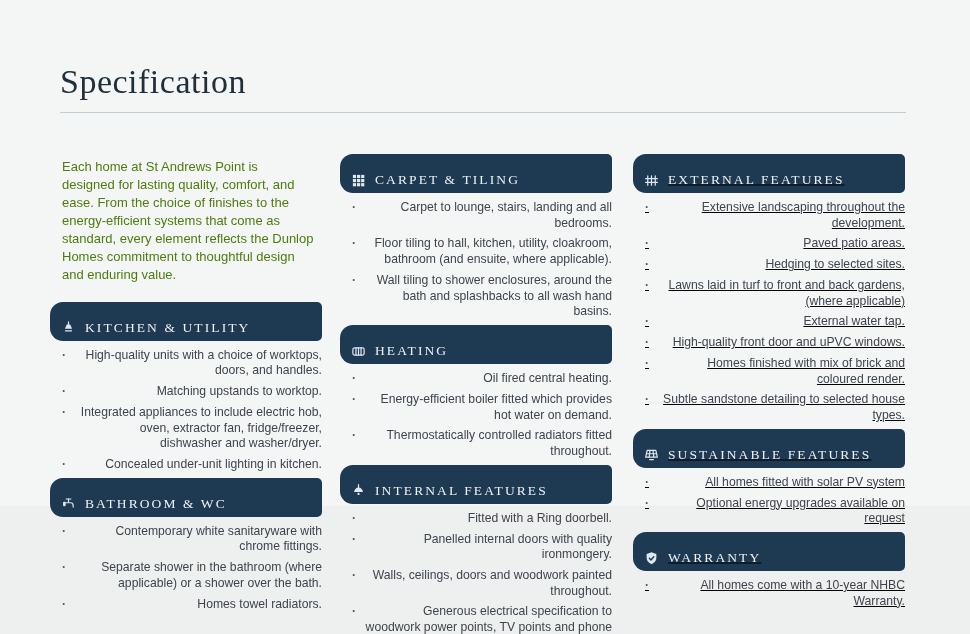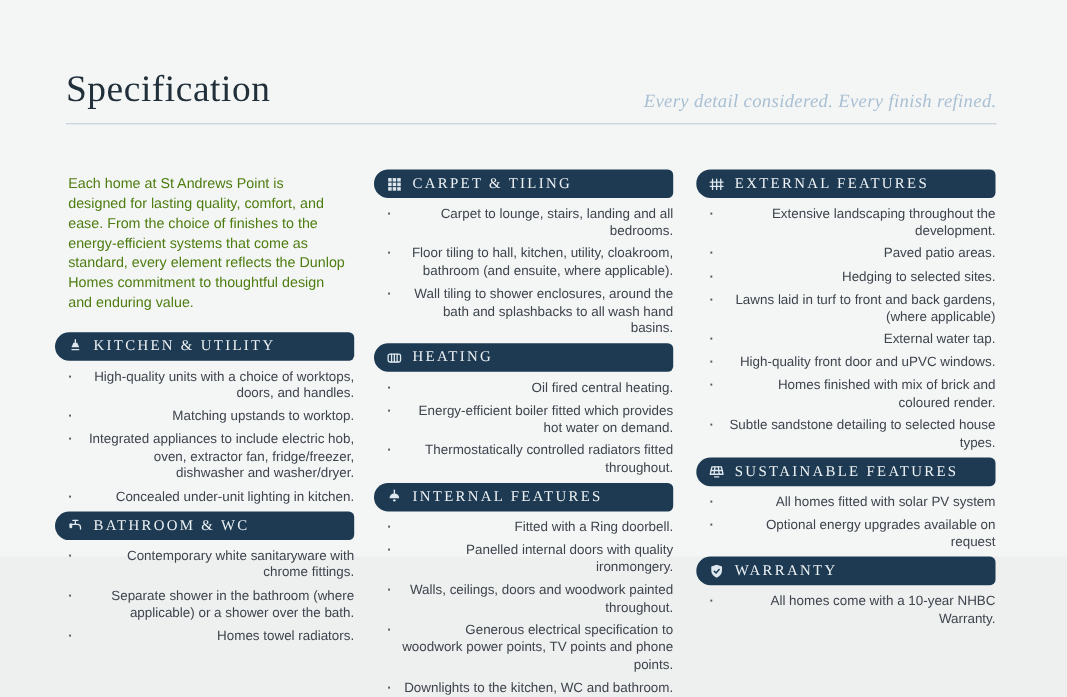--- a/index.html
+++ b/index.html
@@ -20,32 +20,32 @@
     font-family:"Liberation Serif",serif;font-style:italic;
     font-size:17px;color:#a9bfd3;letter-spacing:.3px;
   }
   .rule{
     position:absolute;left:60px;right:64px;top:112px;height:1px;
     background:#c3cdd6;
   }
   .col{position:absolute;top:154px;width:272px;}
   .col-1{left:50px;}
   .col-2{left:340px;}
-  .col-3{left:633px;}
+  .col-3{left:633px;text-decoration:underline;}
   .intro{
     margin:4px 0 18px 12px;width:252px;
     font-size:13px;line-height:1.38;color:#4d7c0f;
   }
   .section{margin-top:1px;}
   .col > .section:first-child{margin-top:0;}
   .bar{
     height:26px;background:var(--navy);
     border-radius:13px 5px 5px 13px;
     display:flex;align-items:center;gap:9px;
-    padding:0 8px 0 11px;color:#eef2f5;
+    padding:13px 8px 0 11px;color:#eef2f5;
   }
   .bar .icon{flex:0 0 auto;display:flex;align-items:center;}
   .bar .icon svg{display:block;}
   .bar-title{
     font-family:"Liberation Serif",serif;
     font-size:13.5px;font-weight:400;letter-spacing:2.1px;
     white-space:nowrap;transform:translateY(-.5px);
   }
   .items{margin:7px 0 0;padding:0 0 0 12px;list-style:none;}
   .items li{
@@ -56,21 +56,20 @@
     flex:0 0 auto;color:#50575f;font-weight:700;
     font-size:12px;line-height:1.29;
   }
   .item-text{flex:1 1 auto;text-align:right;}
 </style>
 </head>
 <body>
 
 <div class="page" style="--navy: #1d3a52;">
   <div class="page-title">Specification</div>
-  <div class="tagline">Every detail considered. Every finish refined.</div>
   <div class="rule"></div>
 
   <div class="col col-1">
     <p class="intro">Each home at St Andrews Point is designed for lasting quality, comfort, and ease. From the choice of finishes to the energy-efficient systems that come as standard, every element reflects the Dunlop Homes commitment to thoughtful design and enduring value.</p>
   <div class="section">
         <div class="bar">
           <span class="icon">
             <svg width="15" height="15" viewBox="0 0 16 16">
               <path d="M8 2v2.6" fill="none" stroke="#dfe8ee" stroke-width="1.3" stroke-linecap="round" stroke-linejoin="round"></path>
               <path d="M4.2 9.3 6.2 4.8h3.6l2 4.5z" fill="#dfe8ee"></path>

